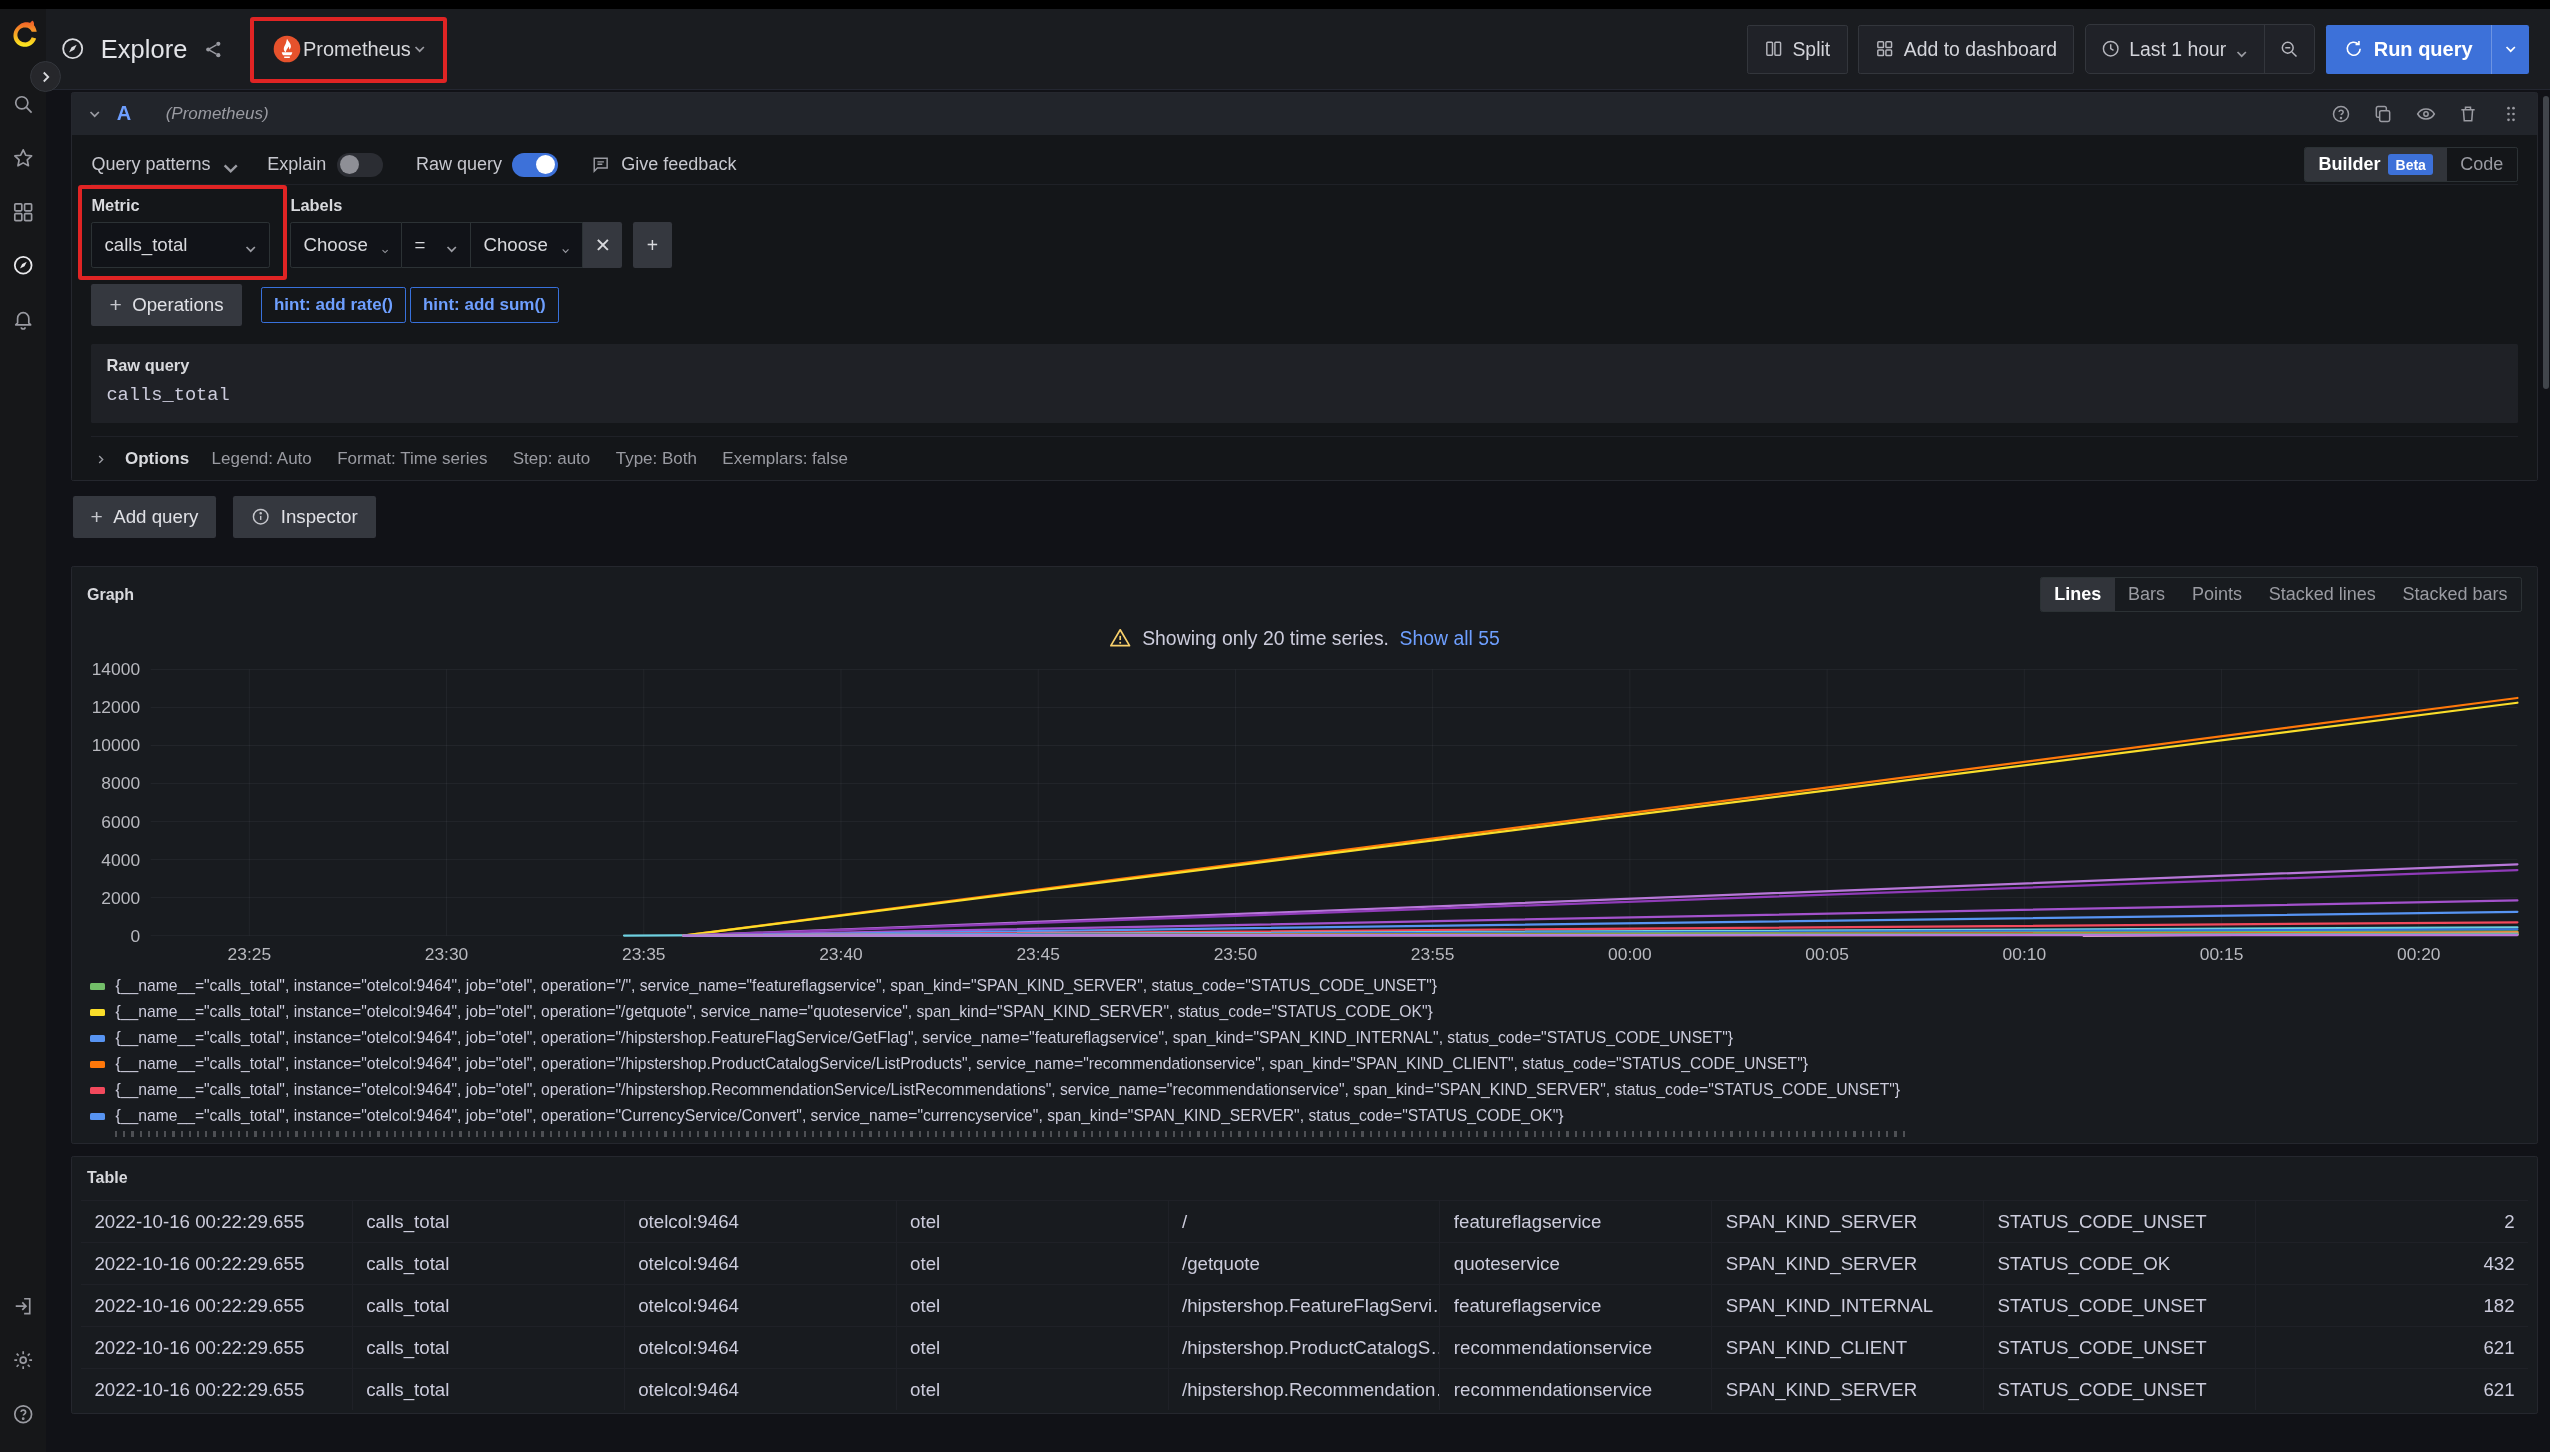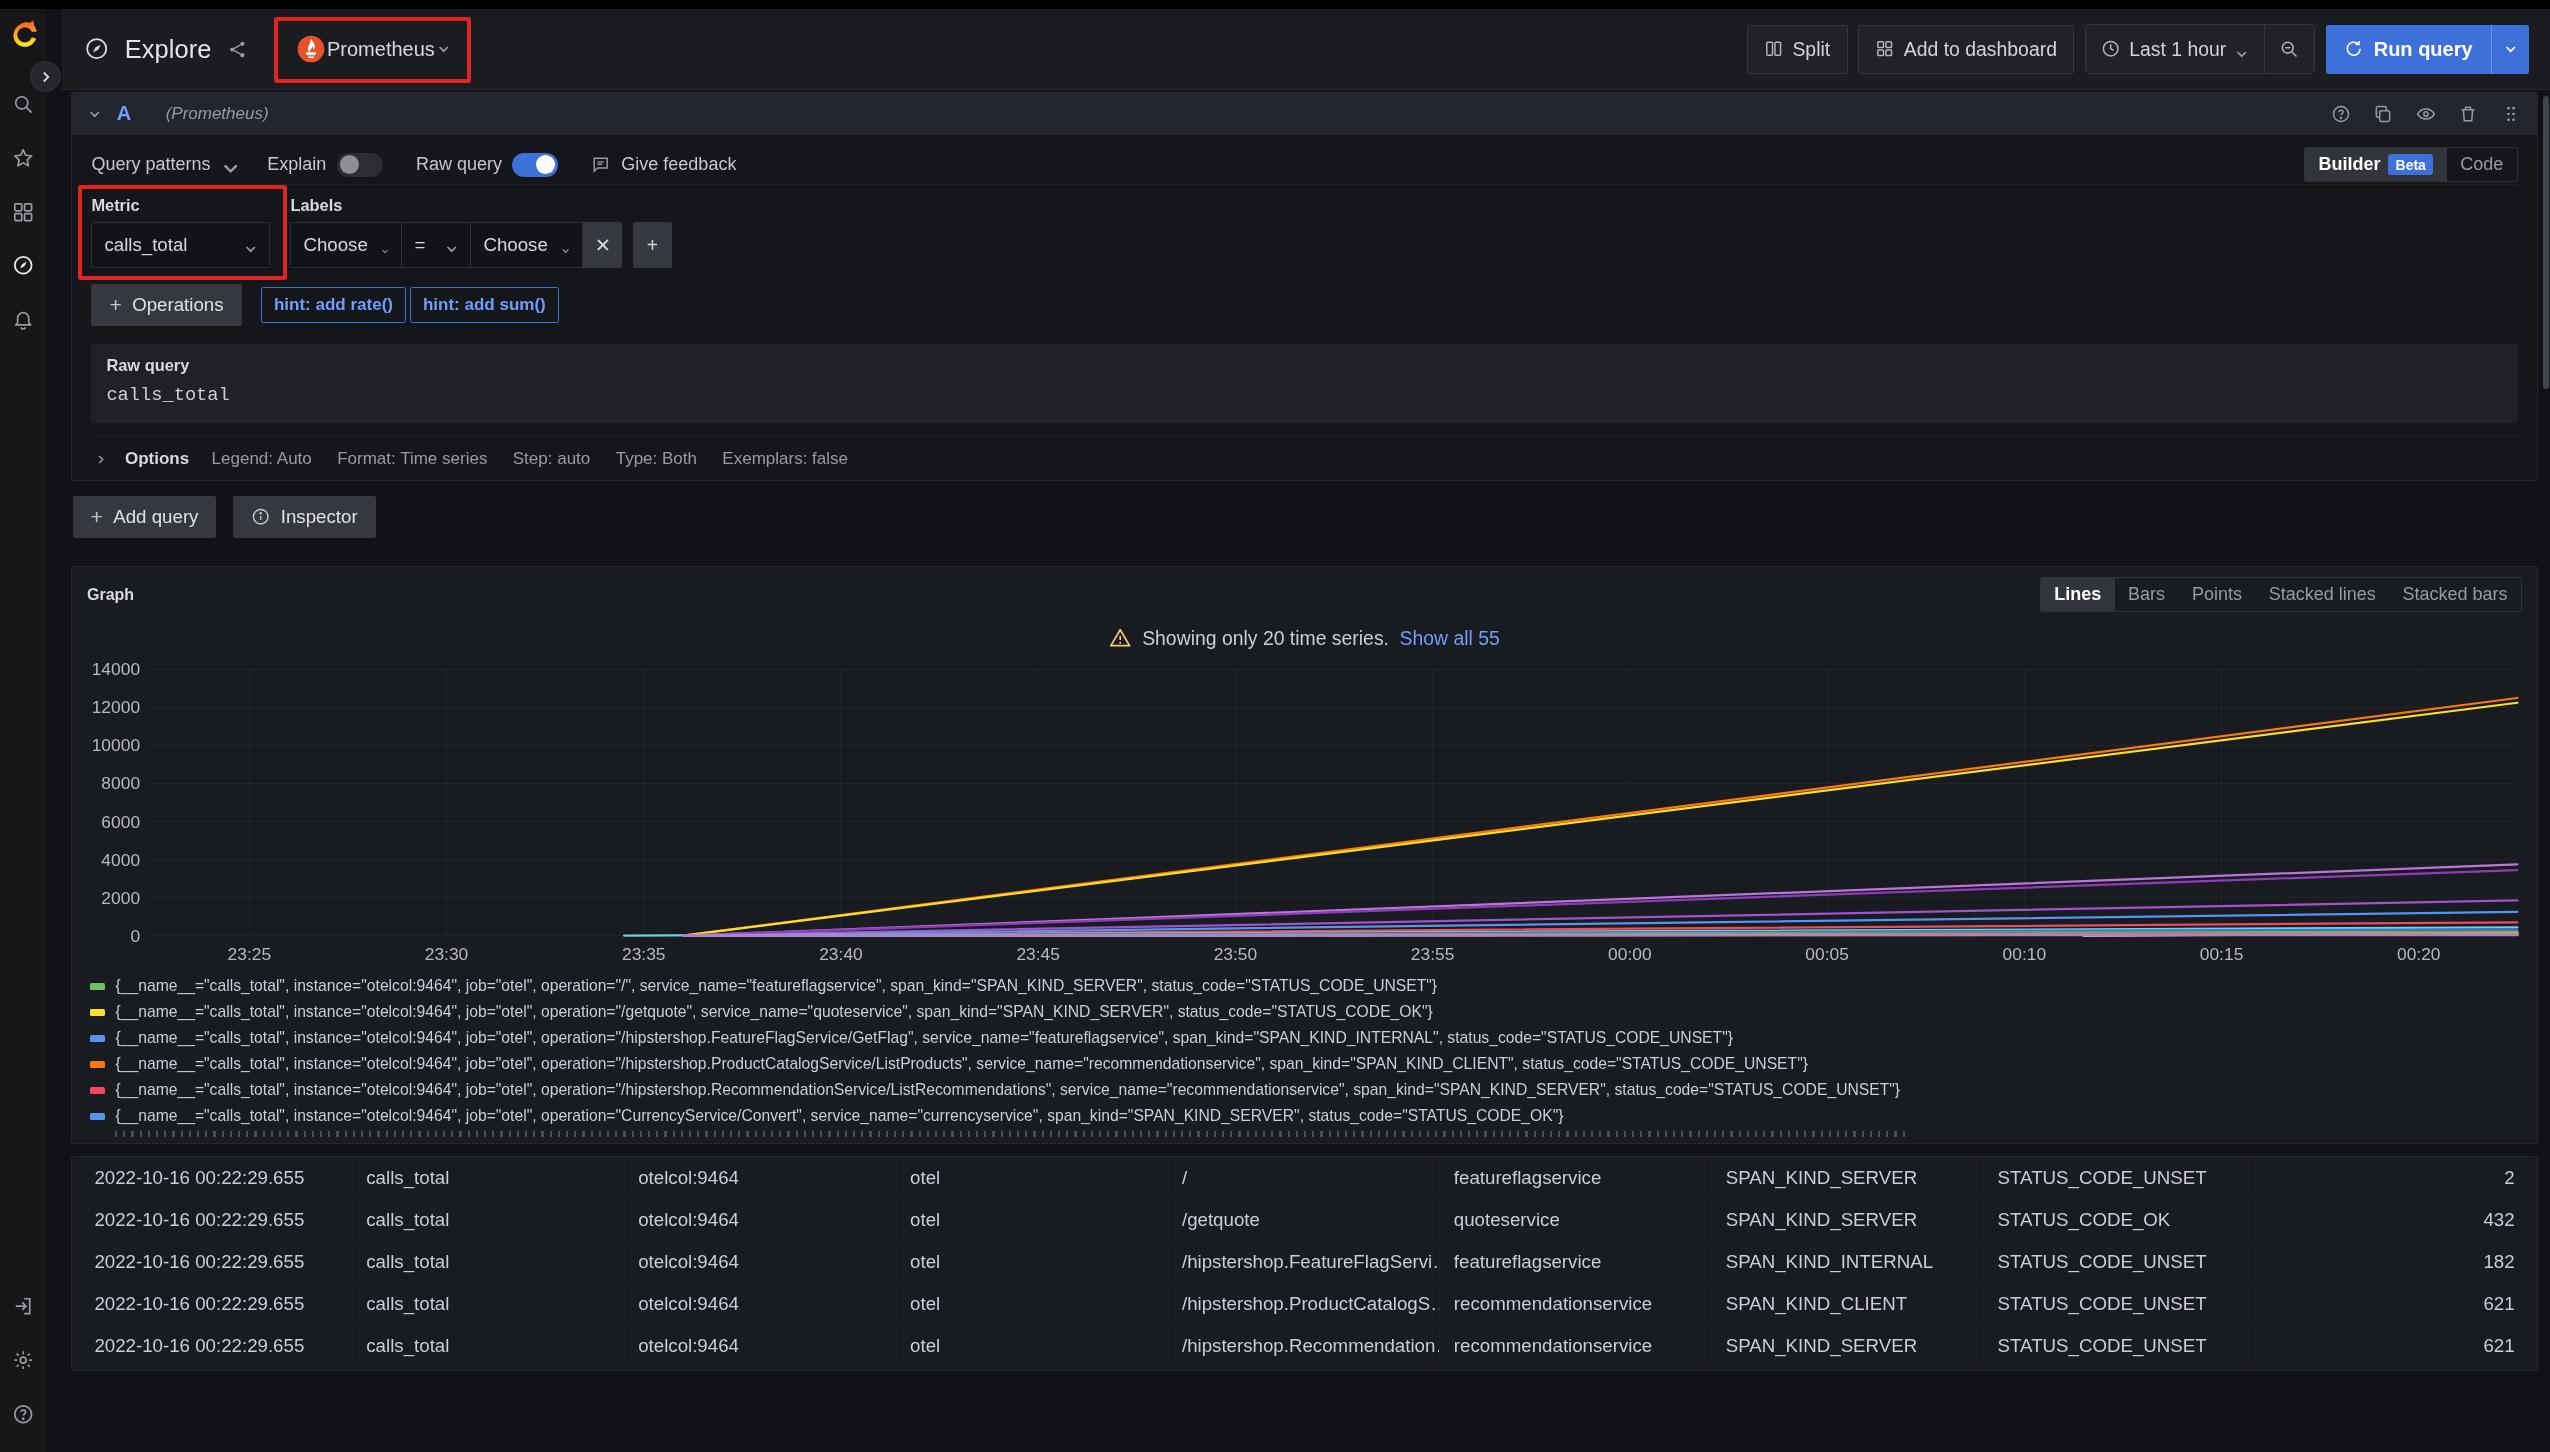--- a/index.html
+++ b/index.html
@@ -13,21 +13,21 @@
     display:flex; flex-direction:column; align-items:center; padding:7.5px 0 12px; z-index:5; }
   .sidebar .logo { width:33px; height:33px; margin-bottom:28px; cursor:pointer; }
   .side-icn { width:22.4px; height:22.4px; color:#9a9ba2; margin:15.7px 0; cursor:pointer; }
   .side-icn.active { color:#e9e9ec; }
   .sidebar .spacer { flex:1; }
   .expand-btn { position:absolute; top:61px; left:30px; width:31px; height:31px; border-radius:50%;
     background:#26272b; border:0.7px solid #33363c; color:#d8d9dd; z-index:6;
     display:flex; align-items:center; justify-content:center; cursor:pointer; }
   .expand-btn svg { width:12px; height:12px; }
 
-  .topbar { position:absolute; top:9px; left:62px; right:0; height:81px; background:#1a1c20;
+  .topbar { position:absolute; top:9px; left:38px; right:0; height:81px; background:#1a1c20;
     border-bottom:0.7px solid #242731; display:flex; align-items:center; padding:0 21px 0 22.4px; z-index:4; }
   .tb-left { display:flex; align-items:center; gap:15px; }
   .app-icn { width:25.4px; height:25.4px; color:#d8d9dd; }
   .page-title { font-size:25.4px; font-weight:500; color:#e3e4e8; letter-spacing:0.1px; }
   .share-icn { width:21px; height:21px; color:#9a9ba2; cursor:pointer; }
   .ds-picker { position:relative; display:flex; align-items:center; gap:2px; margin-left:19.4px;
     padding:10.5px 15px; border-radius:2.2px; cursor:pointer; }
   .ds-picker .plogo { width:28px; height:28px; }
   .ds-name { font-size:20px; color:#d8d9dd; }
   .chev { width:13.4px; height:13.4px; color:#9a9ba2; }
@@ -558,20 +558,21 @@
    </div>
           <div class="lg-row">
      <span class="lg-mark" style="background:#5794F2"></span>
      <span class="lg-text">{__name__="calls_total", instance="otelcol:9464", job="otel", operation="CurrencyService/Convert", service_name="currencyservice", span_kind="SPAN_KIND_SERVER", status_code="STATUS_CODE_OK"}</span>
    </div>
         </div>
       <div class="legend-clip"></div>
     </section>
 
     <section class="panel table-panel">
+      <div class="t-title panel-title">Table</div>
       <div class="t-grid" id="results-table">
           <div class="t-row">
             <span class="td">2022-10-16 00:22:29.655</span>
             <span class="td">calls_total</span>
             <span class="td">otelcol:9464</span>
             <span class="td">otel</span>
             <span class="td">/</span>
             <span class="td">featureflagservice</span>
             <span class="td">SPAN_KIND_SERVER</span>
             <span class="td">STATUS_CODE_UNSET</span>

